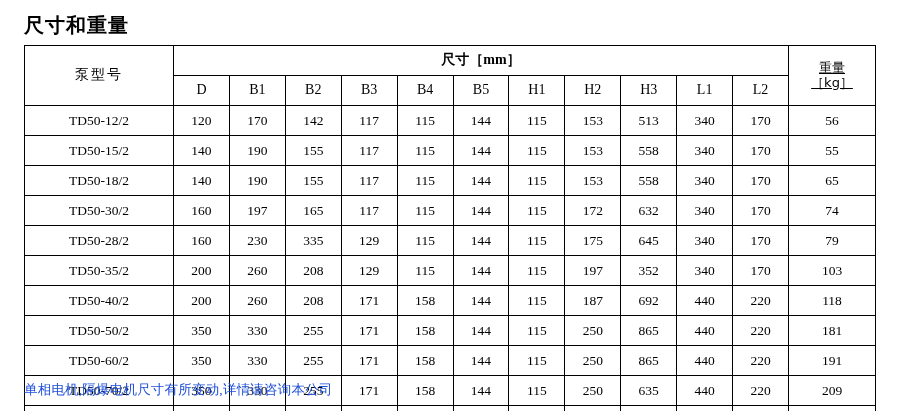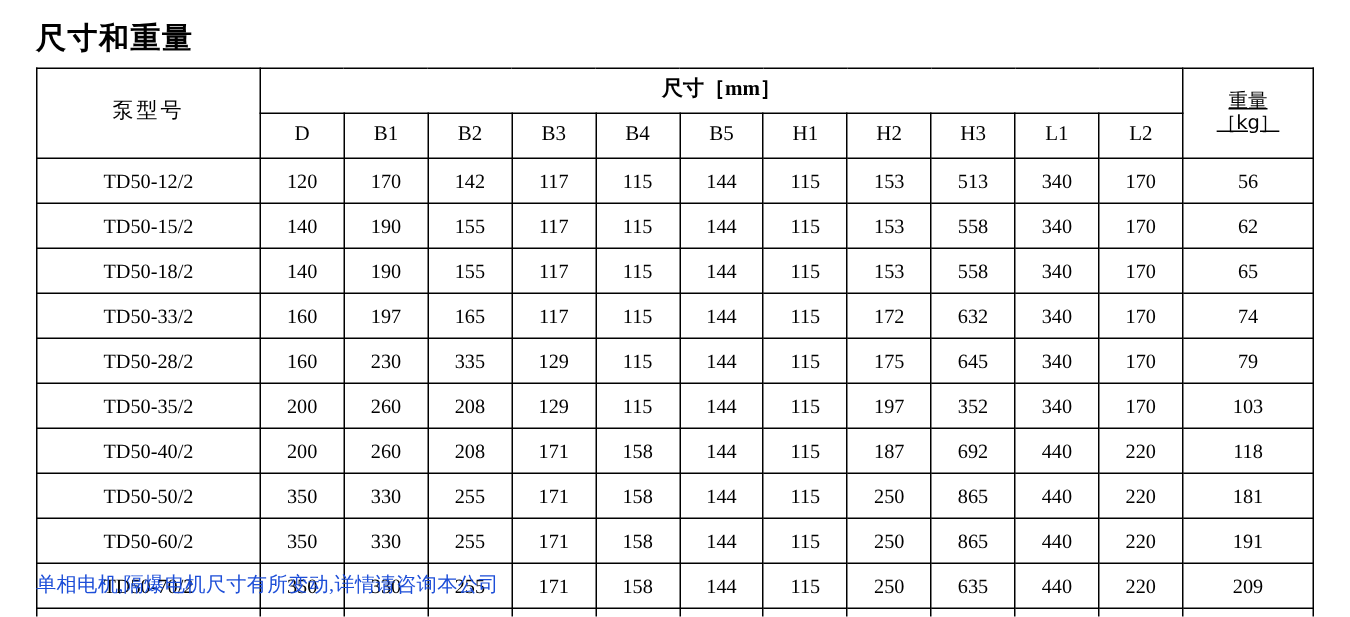--- a/index.html
+++ b/index.html
@@ -152,39 +152,39 @@
           <td>190</td>
           <td>155</td>
           <td>117</td>
           <td>115</td>
           <td>144</td>
           <td>115</td>
           <td>153</td>
           <td>558</td>
           <td>340</td>
           <td>170</td>
-          <td>62</td>
+          <td>55</td>
         </tr>
         <tr>
           <td class="model">TD50-18/2</td>
           <td>140</td>
           <td>190</td>
           <td>155</td>
           <td>117</td>
           <td>115</td>
           <td>144</td>
           <td>115</td>
           <td>153</td>
           <td>558</td>
           <td>340</td>
           <td>170</td>
           <td>65</td>
         </tr>
         <tr>
-          <td class="model">TD50-33/2</td>
+          <td class="model">TD50-30/2</td>
           <td>160</td>
           <td>197</td>
           <td>165</td>
           <td>117</td>
           <td>115</td>
           <td>144</td>
           <td>115</td>
           <td>172</td>
           <td>632</td>
           <td>340</td>

